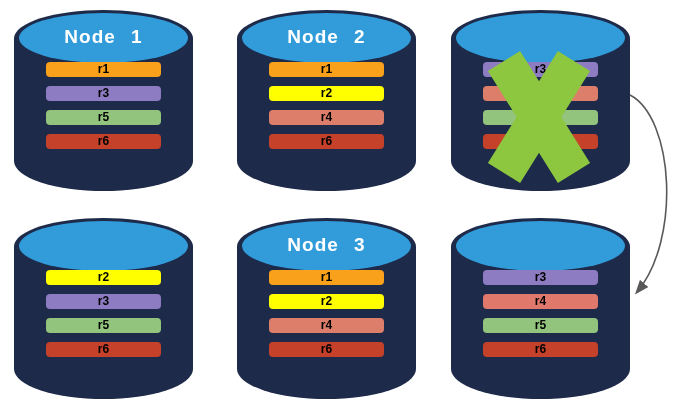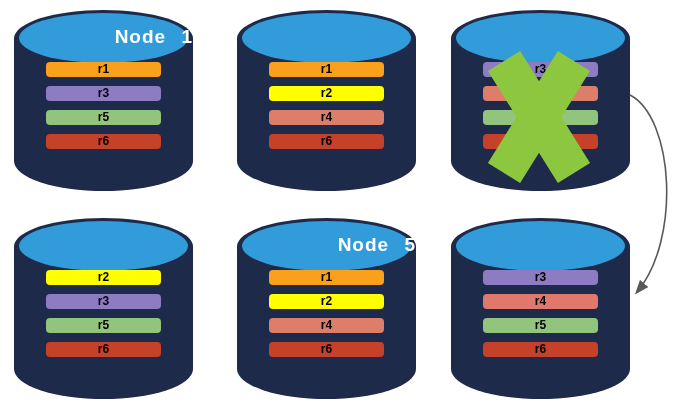--- a/index.html
+++ b/index.html
@@ -42,21 +42,21 @@
   .cyl-face {
     position: absolute;
     left: 5px; right: 5px;
     top: 3px; height: 50px;
     border-radius: 50%;
   }
   .cyl-title {
     position: absolute;
     left: 0; right: 0;
     top: 16px;
-    text-align: right;
+    text-align: center;
     color: #ffffff;
     font-size: 19px;
     font-weight: bold;
     letter-spacing: 1px;
     word-spacing: 9px;
     z-index: 2;
   }
   .bars {
     position: absolute;
     left: 32px; right: 32px;
@@ -113,20 +113,21 @@
       <div class="bar" style="background-color: rgb(142, 124, 195);">r3</div>
       <div class="bar" style="background-color: rgb(147, 196, 125);">r5</div>
       <div class="bar" style="background-color: rgb(197, 65, 42);">r6</div>
     </div>
   </div>
 
   <div class="cyl pos-1">
     <div class="cyl-rim" style="background-color: rgb(30, 42, 74);"></div>
     <div class="cyl-body" style="background-color: rgb(30, 42, 74);"></div>
     <div class="cyl-face" style="background-color: rgb(49, 156, 217);"></div>
+    <div class="cyl-title">Node 2</div>
     <div class="bars">
       <div class="bar" style="background-color: rgb(249, 161, 27);">r1</div>
       <div class="bar" style="background-color: rgb(255, 255, 0);">r2</div>
       <div class="bar" style="background-color: rgb(221, 126, 107);">r4</div>
       <div class="bar" style="background-color: rgb(197, 65, 42);">r6</div>
     </div>
   </div>
 
   <div class="cyl pos-2">
     <div class="cyl-rim" style="background-color: rgb(30, 42, 74);"></div>
@@ -153,21 +154,21 @@
       <div class="bar" style="background-color: rgb(142, 124, 195);">r3</div>
       <div class="bar" style="background-color: rgb(147, 196, 125);">r5</div>
       <div class="bar" style="background-color: rgb(197, 65, 42);">r6</div>
     </div>
   </div>
 
   <div class="cyl pos-4">
     <div class="cyl-rim" style="background-color: rgb(30, 42, 74);"></div>
     <div class="cyl-body" style="background-color: rgb(30, 42, 74);"></div>
     <div class="cyl-face" style="background-color: rgb(49, 156, 217);"></div>
-    <div class="cyl-title">Node 5</div>
+    <div class="cyl-title">Node 3</div>
     <div class="bars">
       <div class="bar" style="background-color: rgb(249, 161, 27);">r1</div>
       <div class="bar" style="background-color: rgb(255, 255, 0);">r2</div>
       <div class="bar" style="background-color: rgb(221, 126, 107);">r4</div>
       <div class="bar" style="background-color: rgb(197, 65, 42);">r6</div>
     </div>
   </div>
 
   <div class="cyl pos-5">
     <div class="cyl-rim" style="background-color: rgb(30, 42, 74);"></div>

